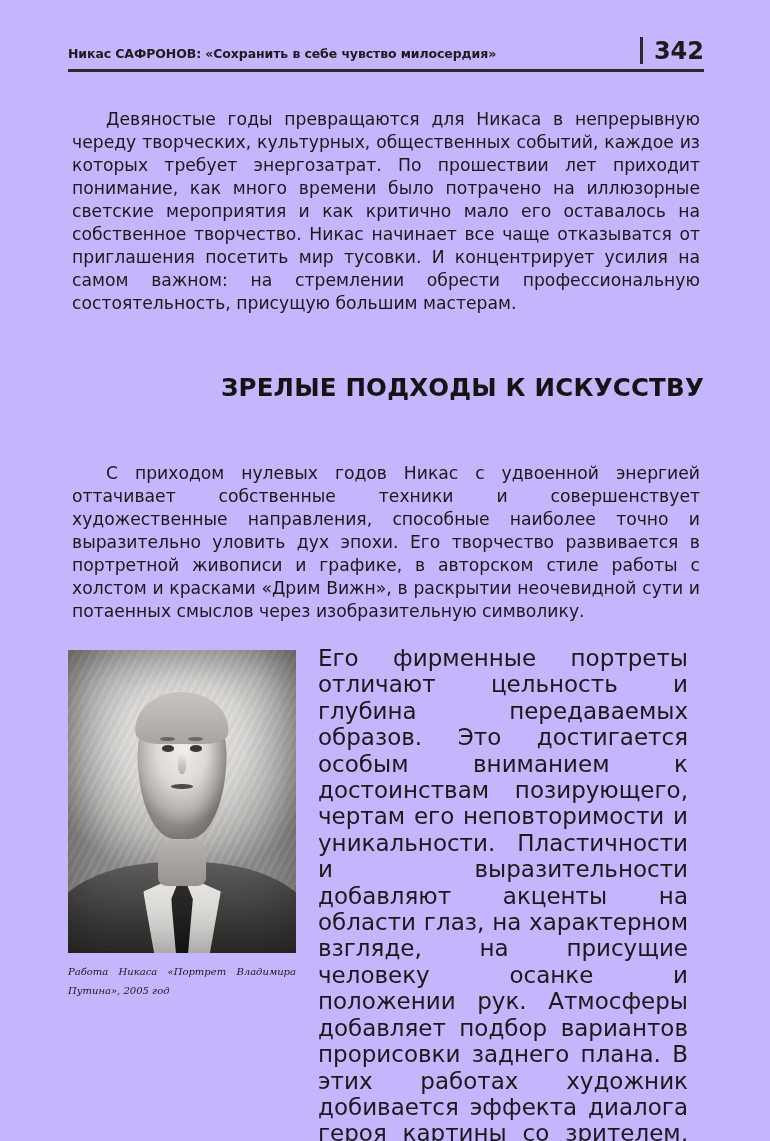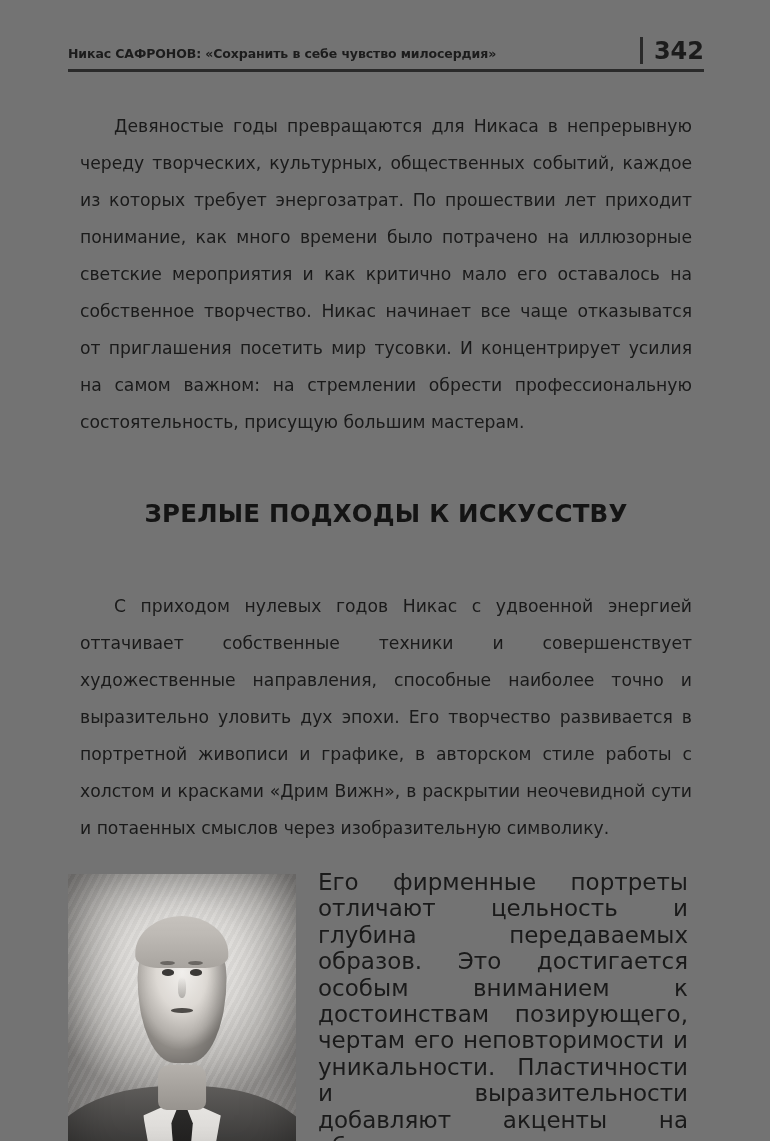--- a/index.html
+++ b/index.html
@@ -8,21 +8,21 @@
     background: #ffffff;
   }
   body {
     font-family: "DejaVu Sans", sans-serif;
     color: #1a1a1a;
   }
   .page {
     position: relative;
     width: 770px;
     height: 1141px;
-    background: #737373;
+    background: #c4b5fd;
     overflow: hidden;
     box-sizing: border-box;
   }
   .content {
     position: absolute;
     left: 68px;
     top: 34px;
     width: 636px;
   }
 
@@ -64,34 +64,34 @@
     margin-top: 5px;
     width: 100%;
     height: 3px;
     background: #2a2a2a;
   }
 
   
   .para {
     font-family: "DejaVu Sans", sans-serif;
     font-size: 17.2px;
-    line-height: 37px;
+    line-height: 23px;
     color: #1a1a1a;
     text-align: justify;
     text-indent: 34px;
-    margin: 12px;
+    margin: 4px;
     hyphens: manual;
   }
   #para-1 { margin-top: 36px; }
 
   .section-heading {
     font-family: "DejaVu Sans", sans-serif;
     font-size: 24.5px;
     font-weight: bold;
-    text-align: center;
+    text-align: right;
     letter-spacing: 0.2px;
     color: #141414;
     margin: 58px 0 0 0;
   }
 
   #para-2 { margin-top: 60px; }
 
   
   .figure-block {
     margin-top: 22px;

